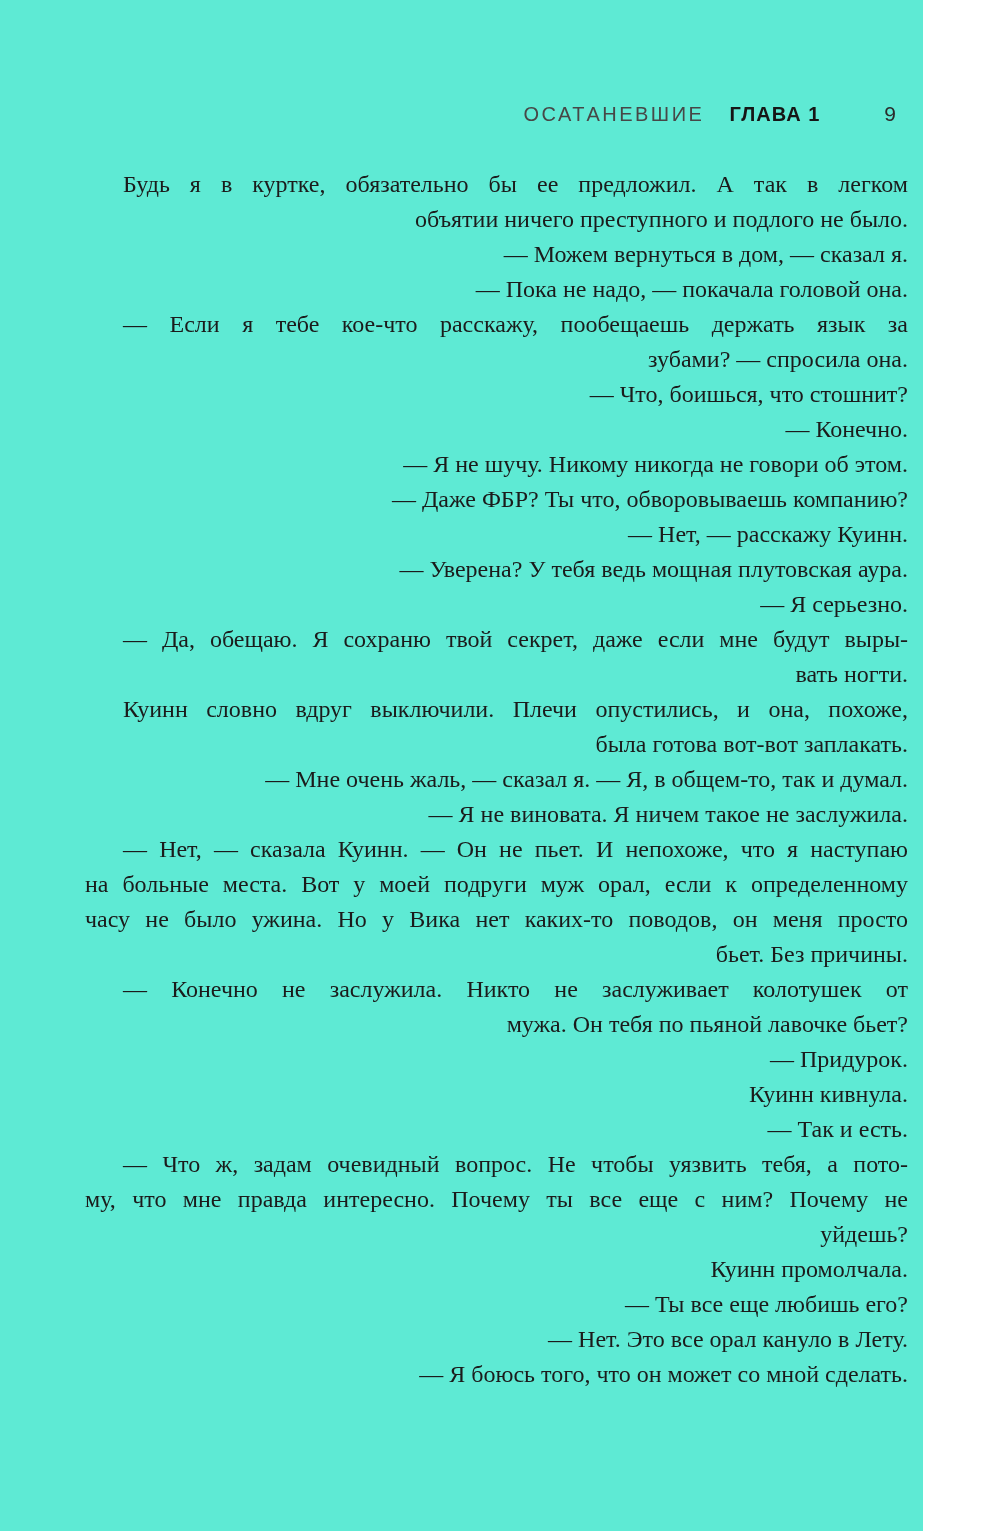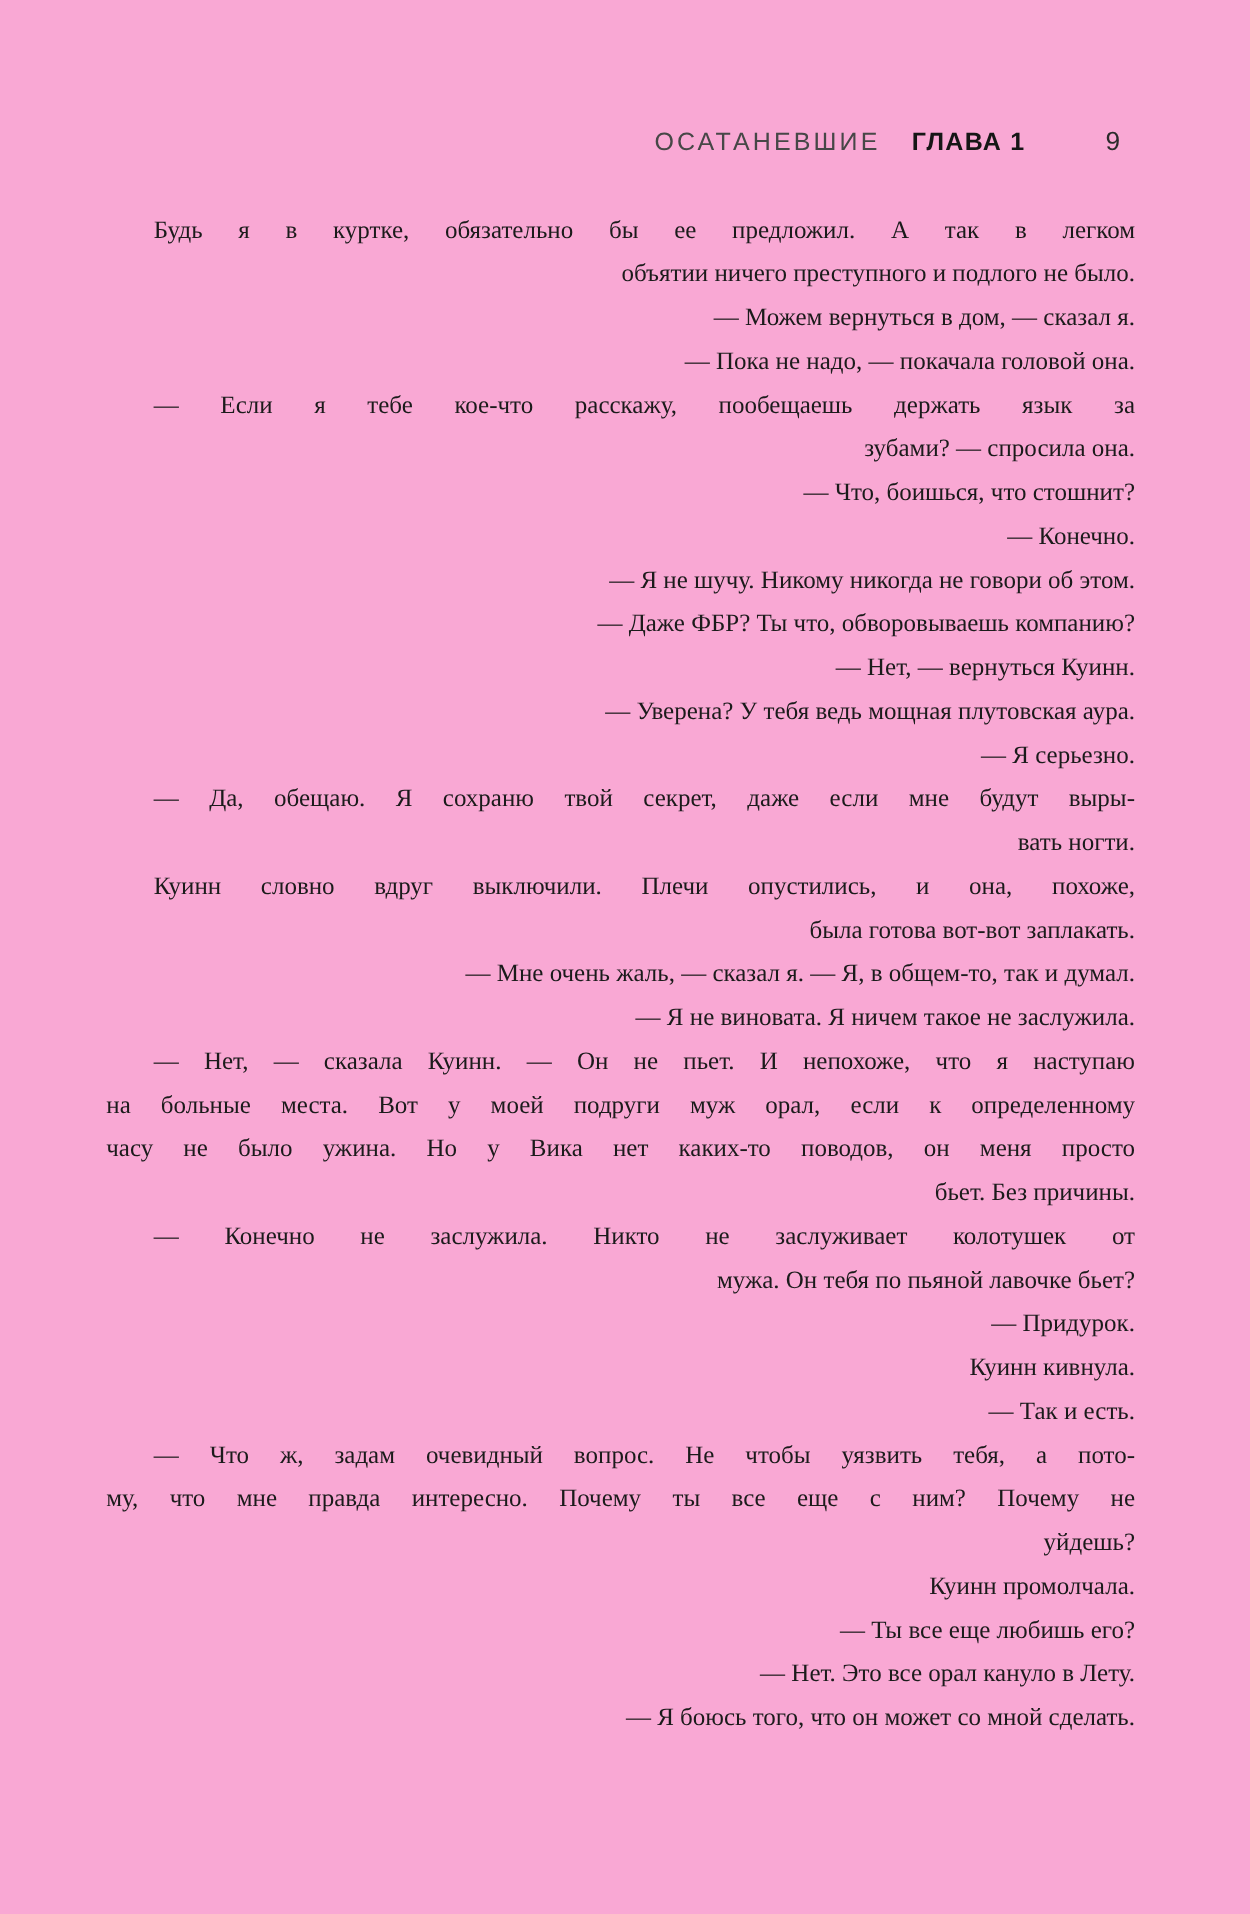--- a/index.html
+++ b/index.html
@@ -1,20 +1,20 @@
 <!DOCTYPE html>
 <html><head>
 <meta charset="utf-8">
 <style>
   html, body { margin: 0; padding: 0; background: #ffffff; }
   .page {
     position: relative;
-    width: 1000px;
+    width: 923px;
     height: 1531px;
-    background: #f9a8d4;
+    background: #5eead4;
     font-family: "Liberation Serif", serif;
     overflow: hidden;
   }
   .running-header {
     position: absolute;
     top: 102px;
     left: 85px;
     width: 823px;
     display: flex;
     justify-content: flex-end;
@@ -40,21 +40,21 @@
     font-size: 21px;
     margin-left: 64px;
     margin-right: 12px;
     letter-spacing: 0;
   }
   .body-text {
     position: absolute;
     top: 167px;
     left: 85px;
     width: 823px;
-    font-size: 20px;
+    font-size: 24px;
     line-height: 35px;
     color: #1b1b1b;
   }
   .para { margin: 0; padding: 0; }
   .line { display: block; white-space: normal; text-align: right; }
   .para .line:first-child { text-indent: 38px; }
   .line.just {
     text-align: justify;
     text-align-last: justify;
   }
@@ -89,21 +89,21 @@
       <p class="para">
         <span class="line">— Конечно.</span>
       </p>
       <p class="para">
         <span class="line">— Я не шучу. Никому никогда не говори об этом.</span>
       </p>
       <p class="para">
         <span class="line">— Даже ФБР? Ты что, обворовываешь компанию?</span>
       </p>
       <p class="para">
-        <span class="line">— Нет, — вернуться Куинн.</span>
+        <span class="line">— Нет, — расскажу Куинн.</span>
       </p>
       <p class="para">
         <span class="line">— Уверена? У тебя ведь мощная плутовская аура.</span>
       </p>
       <p class="para">
         <span class="line">— Я серьезно.</span>
       </p>
       <p class="para">
         <span class="line just">— Да, обещаю. Я сохраню твой секрет, даже если мне будут выры-</span>
         <span class="line">вать ногти.</span>

